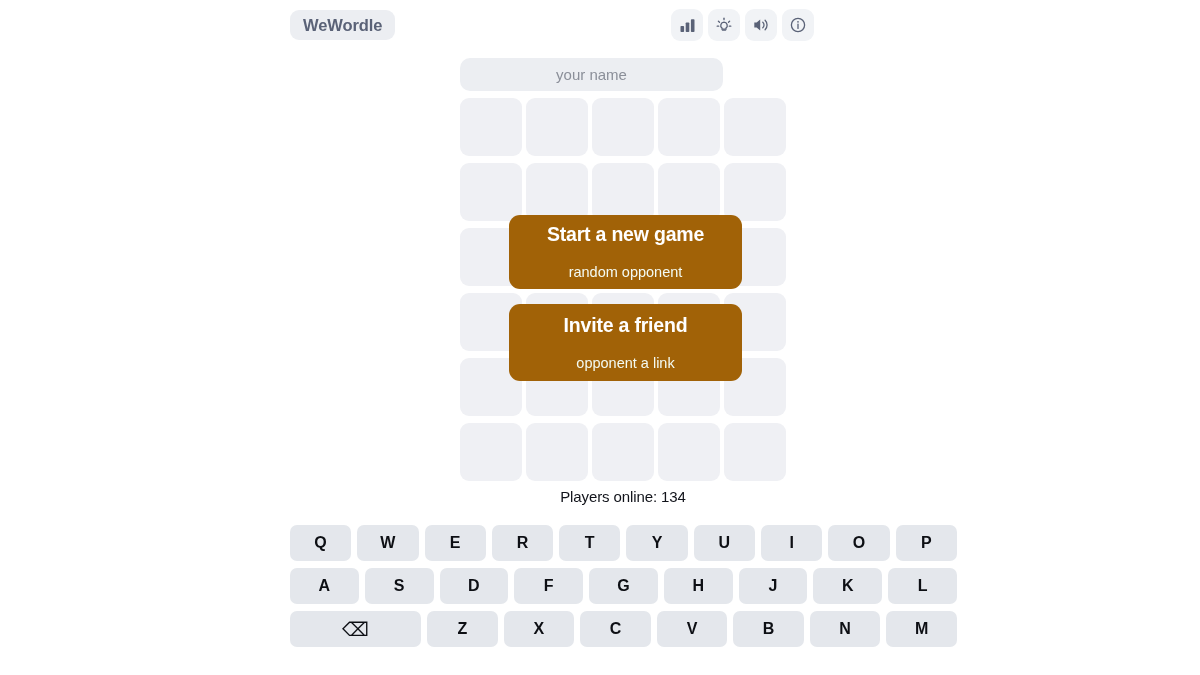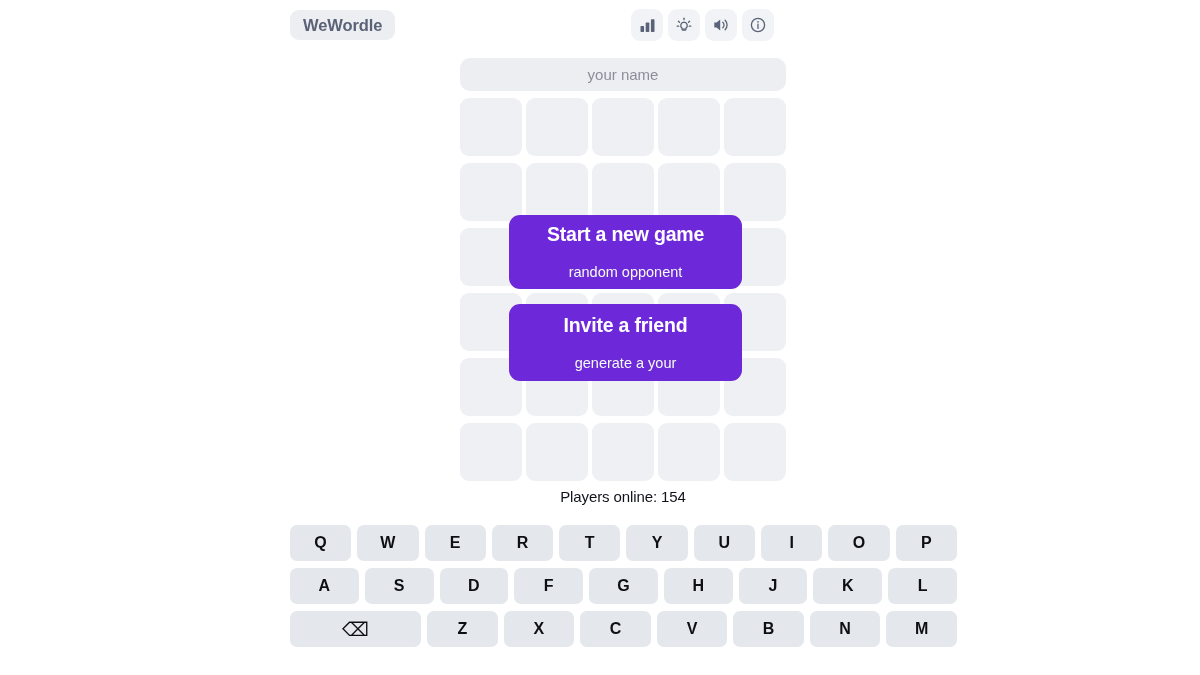--- a/index.html
+++ b/index.html
@@ -16,20 +16,21 @@
     -webkit-font-smoothing: antialiased;
   }
 
   
   .header {
     position: absolute;
     left: 0;
     top: 0;
     width: 1012px;
     height: 50px;
+    padding-left: 40px;
   }
   .logo-pill {
     position: absolute;
     left: 290px;
     top: 10px;
     height: 30px;
     padding: 0 13px;
     border-radius: 9px;
     background: #eceef2;
     display: flex;
@@ -59,21 +60,21 @@
   .icon-btn svg { display: block; }
 
   
   .board-wrap {
     position: absolute;
     left: 460px;
     top: 58px;
     width: 326px;
   }
   .name-input {
-    width: 326px;
+    width: 263px;
     height: 33px;
     box-sizing: border-box;
     border: none;
     outline: none;
     border-radius: 10px;
     background: #eceef2;
     text-align: center;
     font-family: "Liberation Sans", sans-serif;
     font-size: 15px;
     color: #2c2f36;
@@ -105,21 +106,21 @@
     color: #11131a;
     letter-spacing: -0.1px;
   }
 
   
   .cta {
     position: absolute;
     left: 509px;
     width: 233px;
     border-radius: 11px;
-    background: #6d28d9;
+    background: #a16207;
     color: #ffffff;
     display: flex;
     flex-direction: column;
     align-items: center;
     justify-content: center;
     text-align: center;
   }
   .cta-start { top: 215px; height: 74px; }
   .cta-invite { top: 304px; height: 77px; }
   .cta-title {
@@ -258,31 +259,31 @@
     <div class="tile"></div>
     <div class="tile"></div>
 
     <div class="tile"></div>
     <div class="tile"></div>
     <div class="tile"></div>
     <div class="tile"></div>
     <div class="tile"></div>
   </div>
 
-  <div class="players-online">Players online: 154</div>
+  <div class="players-online">Players online: 134</div>
 </div>
 
 <div class="cta cta-start">
   <div class="cta-title">Start a new game</div>
   <div class="cta-sub">random opponent</div>
 </div>
 
 <div class="cta cta-invite">
   <div class="cta-title">Invite a friend</div>
-  <div class="cta-sub">generate a your</div>
+  <div class="cta-sub">opponent a link</div>
 </div>
 
 <div class="keyboard">
 
   <div class="kb-row">
     <div class="key">Q</div>
     <div class="key">W</div>
     <div class="key">E</div>
     <div class="key">R</div>
     <div class="key">T</div>

